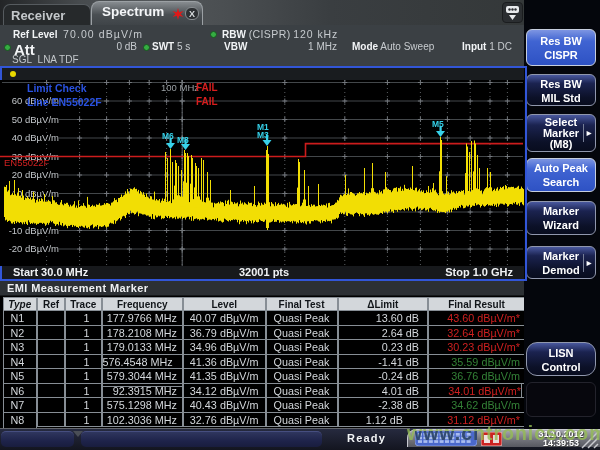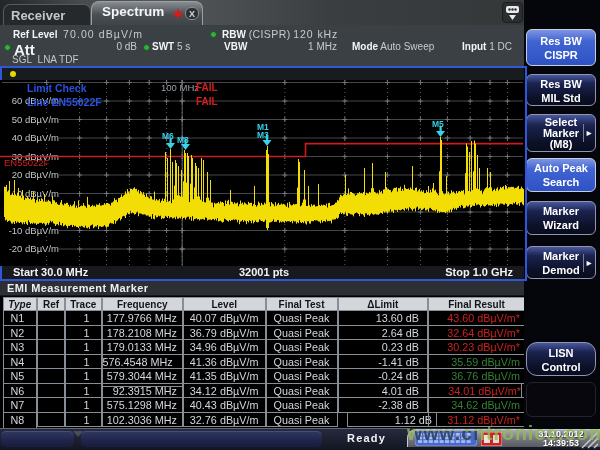--- a/index.html
+++ b/index.html
@@ -193,21 +193,21 @@
 <div style="position:absolute;left:183.0px;top:397.0px;width:82.5px;height:15.5px;border:1px solid #878e95;box-sizing:border-box;line-height:14.5px;font-size:10.8px;color:#d4d8dc;white-space:nowrap;overflow:hidden;text-align:right;padding-right:6px;">40.43 dBµV/m</div>
 <div style="position:absolute;left:265.5px;top:397.0px;width:72.0px;height:15.5px;border:1px solid #878e95;box-sizing:border-box;line-height:14.5px;font-size:10.8px;color:#d4d8dc;white-space:nowrap;overflow:hidden;text-align:center;">Quasi Peak</div>
 <div style="position:absolute;left:337.5px;top:397.0px;width:90.5px;height:15.5px;border:1px solid #878e95;box-sizing:border-box;line-height:14.5px;font-size:10.8px;color:#d4d8dc;white-space:nowrap;overflow:hidden;text-align:right;padding-right:8px;">-2.38 dB</div>
 <div style="position:absolute;left:428.0px;top:397.0px;width:97.0px;height:15.5px;border:1px solid #878e95;box-sizing:border-box;line-height:14.5px;font-size:10.8px;color:#338036;white-space:nowrap;overflow:hidden;text-align:right;padding-right:4px;">34.62 dBµV/m</div>
 <div style="position:absolute;left:2.5px;top:411.5px;width:34.5px;height:26px;border:1px solid #878e95;box-sizing:border-box;line-height:14.5px;font-size:10.8px;color:#d4d8dc;white-space:nowrap;overflow:hidden;padding-left:7px;">N8</div>
 <div style="position:absolute;left:37.0px;top:411.5px;width:28.0px;height:15.5px;border:1px solid #878e95;box-sizing:border-box;line-height:14.5px;font-size:9.5px;color:#d4d8dc;white-space:nowrap;overflow:hidden;padding-left:4px;"></div>
 <div style="position:absolute;left:65.0px;top:411.5px;width:36.5px;height:15.5px;border:1px solid #878e95;box-sizing:border-box;line-height:14.5px;font-size:10.8px;color:#d4d8dc;white-space:nowrap;overflow:hidden;text-align:right;padding-right:11px;">1</div>
 <div style="position:absolute;left:101.5px;top:411.5px;width:81.5px;height:15.5px;border:1px solid #878e95;box-sizing:border-box;line-height:14.5px;font-size:10.8px;color:#d4d8dc;white-space:nowrap;overflow:hidden;text-align:right;padding-right:5px;">102.3036 MHz</div>
 <div style="position:absolute;left:183.0px;top:411.5px;width:82.5px;height:15.5px;border:1px solid #878e95;box-sizing:border-box;line-height:14.5px;font-size:10.8px;color:#d4d8dc;white-space:nowrap;overflow:hidden;text-align:right;padding-right:6px;">32.76 dBµV/m</div>
 <div style="position:absolute;left:265.5px;top:411.5px;width:72.0px;height:15.5px;border:1px solid #878e95;box-sizing:border-box;line-height:14.5px;font-size:10.8px;color:#d4d8dc;white-space:nowrap;overflow:hidden;text-align:center;">Quasi Peak</div>
-<div style="position:absolute;left:337.5px;top:411.5px;width:90.5px;height:15.5px;border:1px solid #878e95;box-sizing:border-box;line-height:14.5px;font-size:10.8px;color:#d4d8dc;white-space:nowrap;overflow:hidden;text-align:right;padding-right:4px;margin-left:9px;">1.12 dB</div>
+<div style="position:absolute;left:337.5px;top:411.5px;width:90.5px;height:15.5px;border:1px solid #878e95;box-sizing:border-box;line-height:14.5px;font-size:10.8px;color:#d4d8dc;white-space:nowrap;overflow:hidden;text-align:right;padding-right:24px;">1.12 dB</div>
 <div style="position:absolute;left:428.0px;top:411.5px;width:97.0px;height:15.5px;border:1px solid #878e95;box-sizing:border-box;line-height:14.5px;font-size:10.8px;color:#cf2020;white-space:nowrap;overflow:hidden;text-align:right;padding-right:4px;">31.12 dBµV/m*</div>
 
 <div class="ab" style="left:0;top:428px;width:600px;height:22px;background:linear-gradient(#272b40,#13151f)"></div>
 <div class="ab" style="left:0;top:428px;width:410px;height:1px;background:#63666c"></div>
 <div class="ab" style="left:1px;top:431px;width:73px;height:16px;border-radius:5px;background:linear-gradient(#2f365e,#1e234a 60%,#191d3e);border-top:1px solid #464e80;box-sizing:border-box"></div>
 <div class="ab" style="left:73px;top:431px;width:0;height:0;border-left:5px solid transparent;border-right:5px solid transparent;border-top:6px solid #4a4e56"></div>
 <div class="ab" style="left:81px;top:431px;width:241px;height:16px;border-radius:5px;background:linear-gradient(#2f365e,#1e234a 60%,#191d3e);border-top:1px solid #464e80;box-sizing:border-box"></div>
 <div class="ab" style="left:330px;top:430px;width:73px;height:17px;color:#f2f4f6;font-weight:bold;font-size:11px;text-align:center;line-height:17px;letter-spacing:1.2px">Ready</div>
 <div class="ab" style="left:407px;top:429px;width:193px;height:18px;background:linear-gradient(#a8a9b1,#73747c 55%,#585961);border-radius:9px 0 0 0;border-left:1px solid #c8c9d0;border-top:1px solid #c8c9d0;box-sizing:border-box"></div>
 <svg width="62" height="15" style="position:absolute;left:415px;top:431px">

